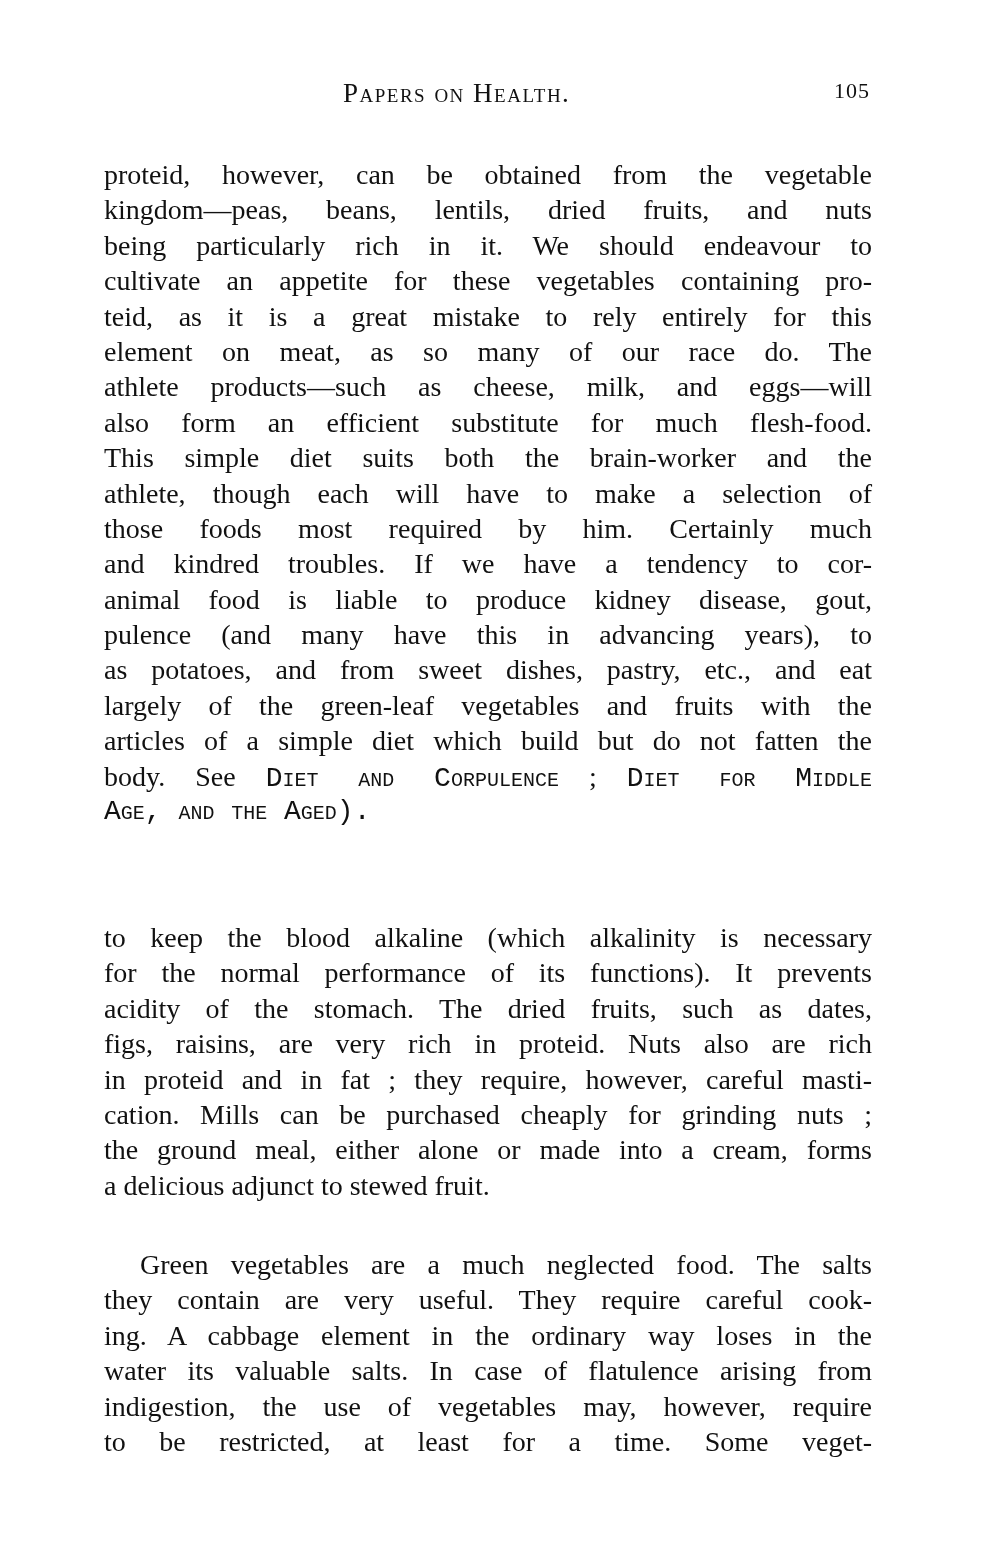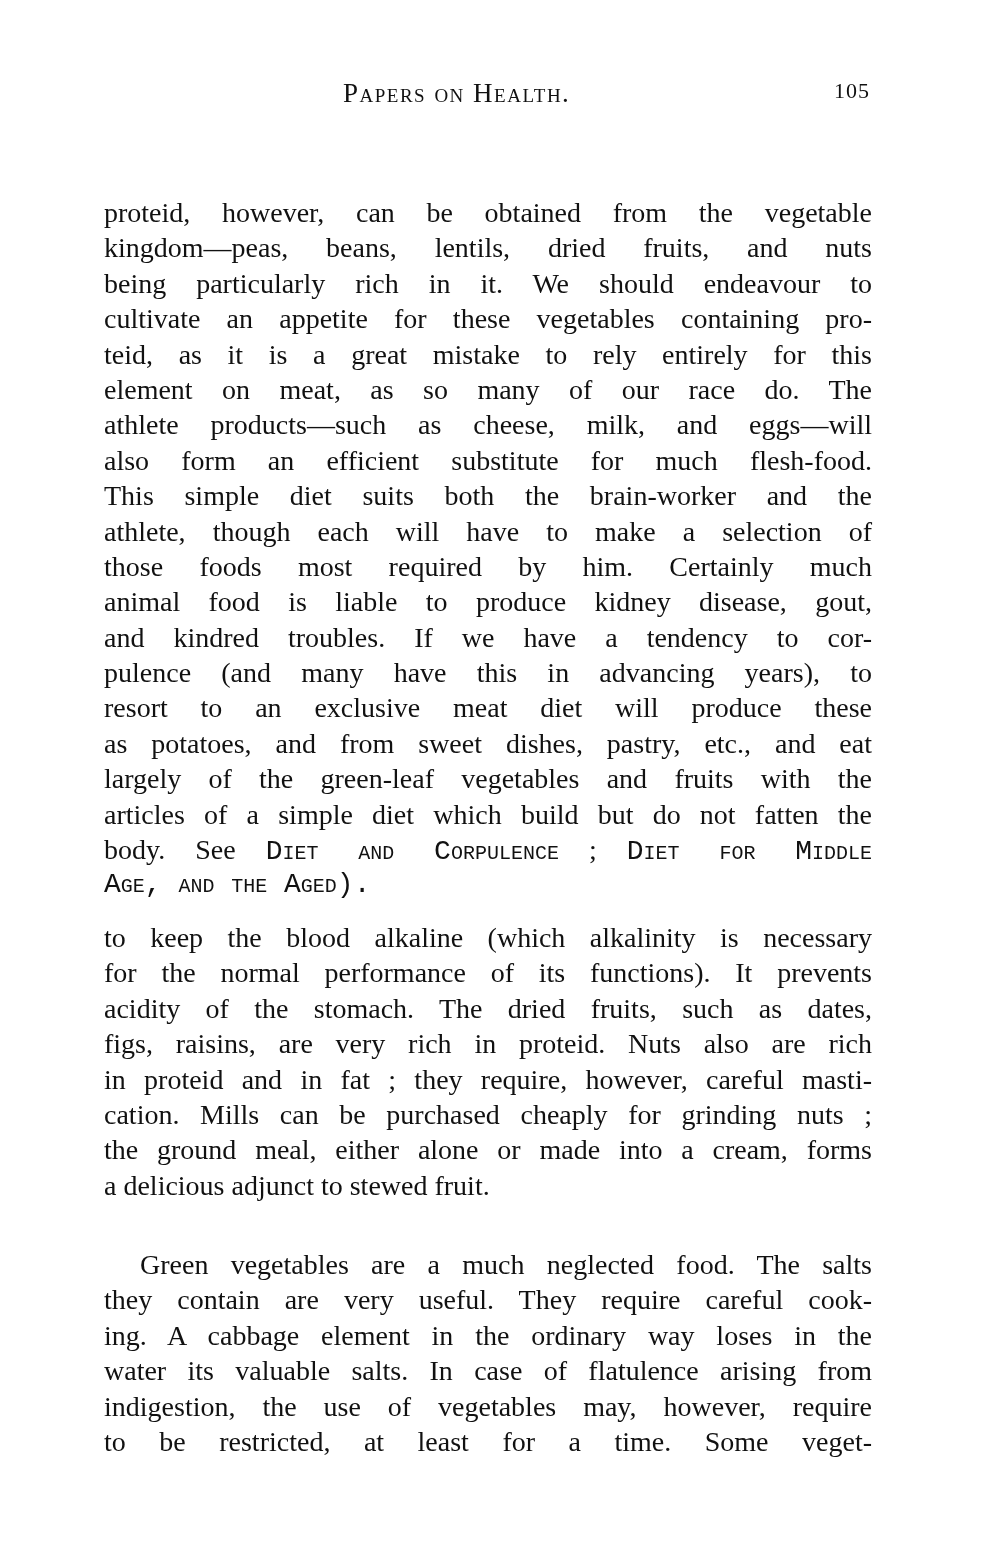--- a/index.html
+++ b/index.html
@@ -66,21 +66,21 @@
     }
     .line.indent {
       padding-left: 36px;
     }
     .sc {
       font-variant: small-caps;
       font-family: Liberation Mono, monospace;
     }
     .it {
     }
-    #para1 { top: 157px; margin-top: 38px; }
+    #para1 { top: 157px; }
     #para2 { top: 920px; }
     #para3 { top: 1247px; }
   </style>
 </head>
 <body>
 
 <div class="page">
 
   <div class="running-head">
     <span class="running-title">Papers on Health.</span>
@@ -92,24 +92,23 @@
     <span class="line">kingdom—peas, beans, lentils, dried fruits, and nuts</span>
     <span class="line">being particularly rich in it. We should endeavour to</span>
     <span class="line">cultivate an appetite for these vegetables containing pro-</span>
     <span class="line">teid, as it is a great mistake to rely entirely for this</span>
     <span class="line">element on meat, as so many of our race do. The</span>
     <span class="line">athlete products—such as cheese, milk, and eggs—will</span>
     <span class="line">also form an efficient substitute for much flesh-food.</span>
     <span class="line">This simple diet suits both the brain-worker and the</span>
     <span class="line">athlete, though each will have to make a selection of</span>
     <span class="line">those foods most required by him. Certainly much</span>
+    <span class="line">and kindred troubles. If we have a tendency to cor-</span>
     <span class="line">animal food is liable to produce kidney disease, gout,</span>
-    <span class="line">and kindred troubles. If we have a tendency to cor-</span>
     <span class="line">pulence (and many have this in advancing years), to</span>
-    <span class="line">resort to an exclusive meat diet will produce these</span>
     <span class="line">as potatoes, and from sweet dishes, pastry, etc., and eat</span>
     <span class="line">largely of the green-leaf vegetables and fruits with the</span>
     <span class="line">articles of a simple diet which build but do not fatten the</span>
     <span class="line">
       <span>body.</span>
       <span class="it">See</span>
       <span class="sc">Diet and Corpulence</span>
       <span>;</span>
       <span class="sc">Diet for Middle</span>
     </span>

